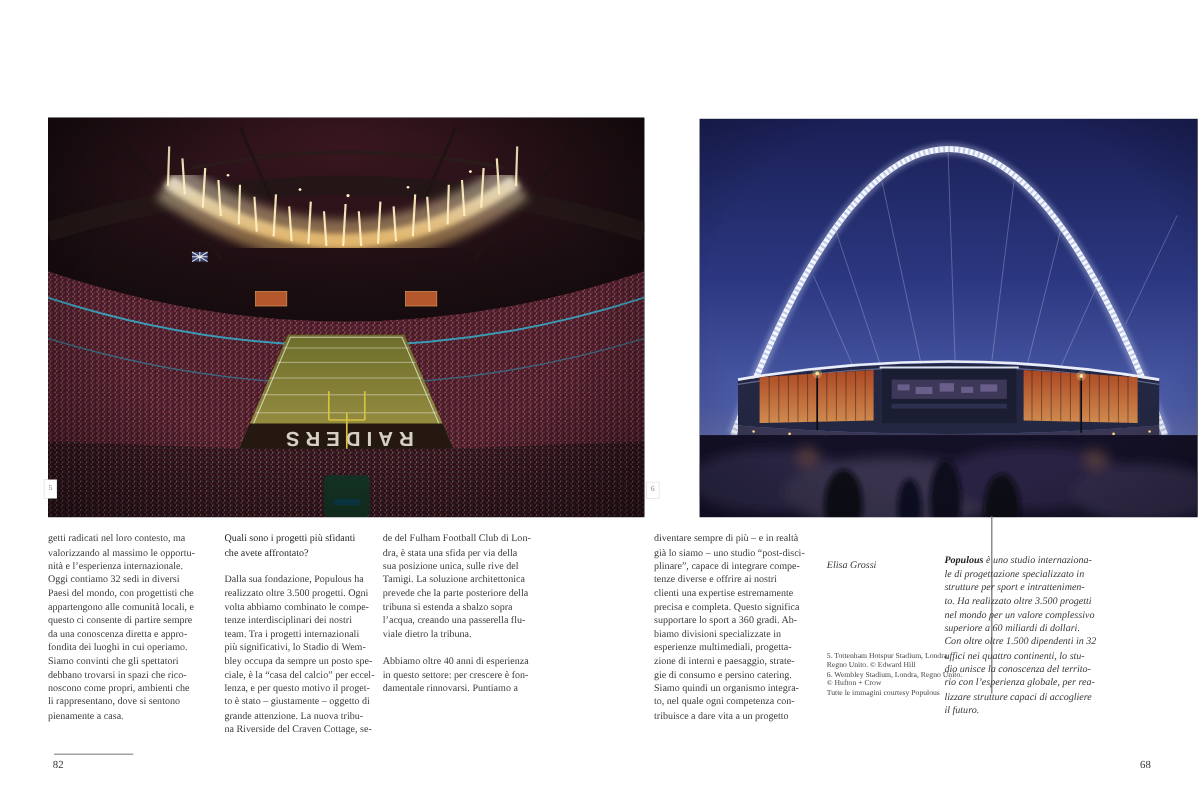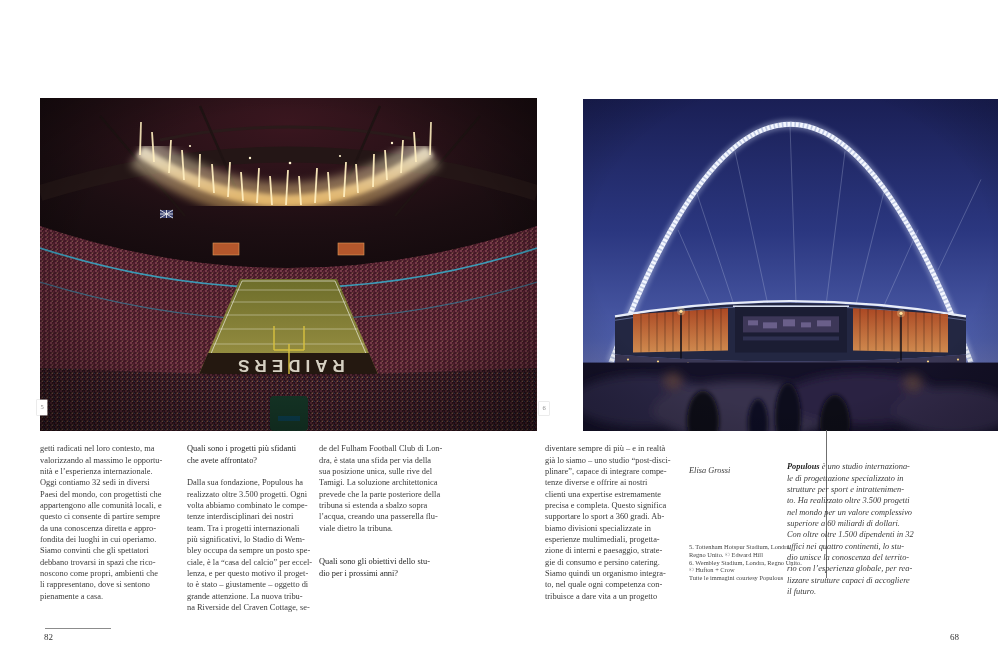--- a/index.html
+++ b/index.html
@@ -338,22 +338,23 @@
 
 <div class="col" id="l-col3">
   <div>de del Fulham Football Club di Lon-
 dra, è stata una sfida per via della
 sua posizione unica, sulle rive del
 Tamigi. La soluzione architettonica
 prevede che la parte posteriore della
 tribuna si estenda a sbalzo sopra
 l’acqua, creando una passerella flu-
 viale dietro la tribuna.</div>
-  <div class="q spaced">Quali sono gli obiettivi dello stu-
-dio per i prossimi anni?</div>
+  <div>Abbiamo oltre 40 anni di esperienza
+in questo settore: per crescere è fon-
+damentale rinnovarsi. Puntiamo a</div>
 </div>
 
 <div class="col" id="r-col1">
   <span>diventare sempre di più – e in realtà
 già lo siamo – uno studio “post-disci-
 plinare”, capace di integrare compe-
 tenze diverse e offrire ai nostri
 clienti una expertise estremamente
 precisa e completa. Questo significa
 supportare lo sport a 360 gradi. Ab-

